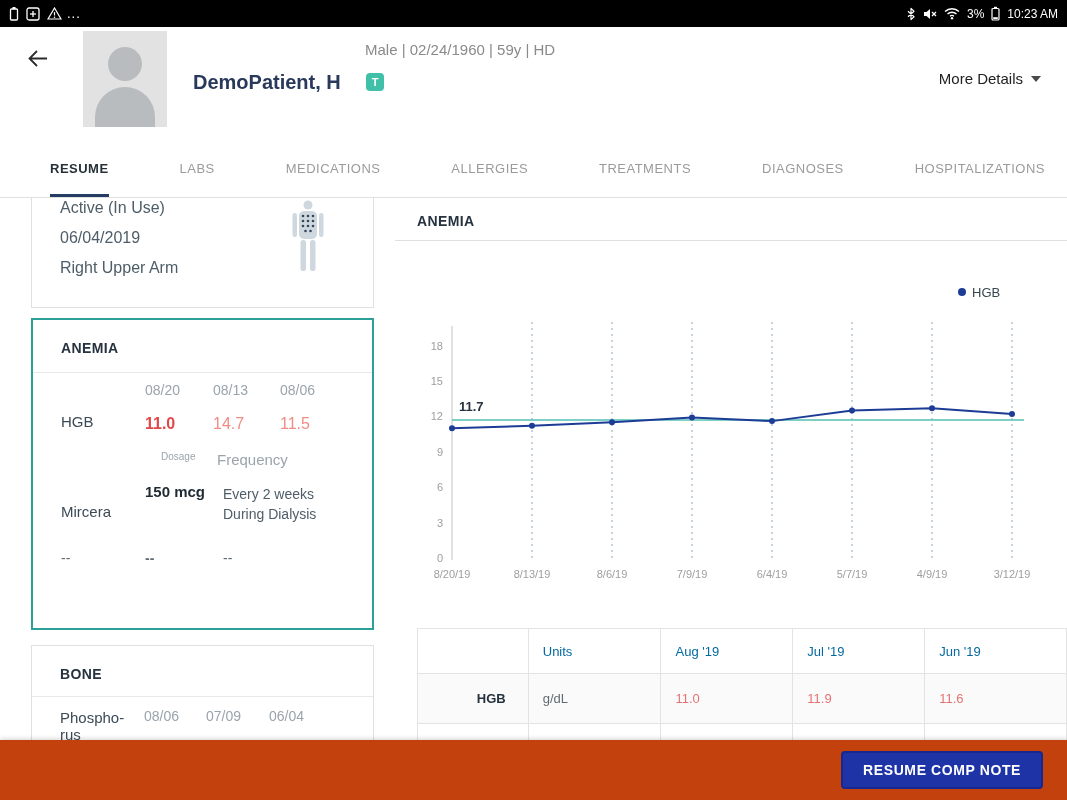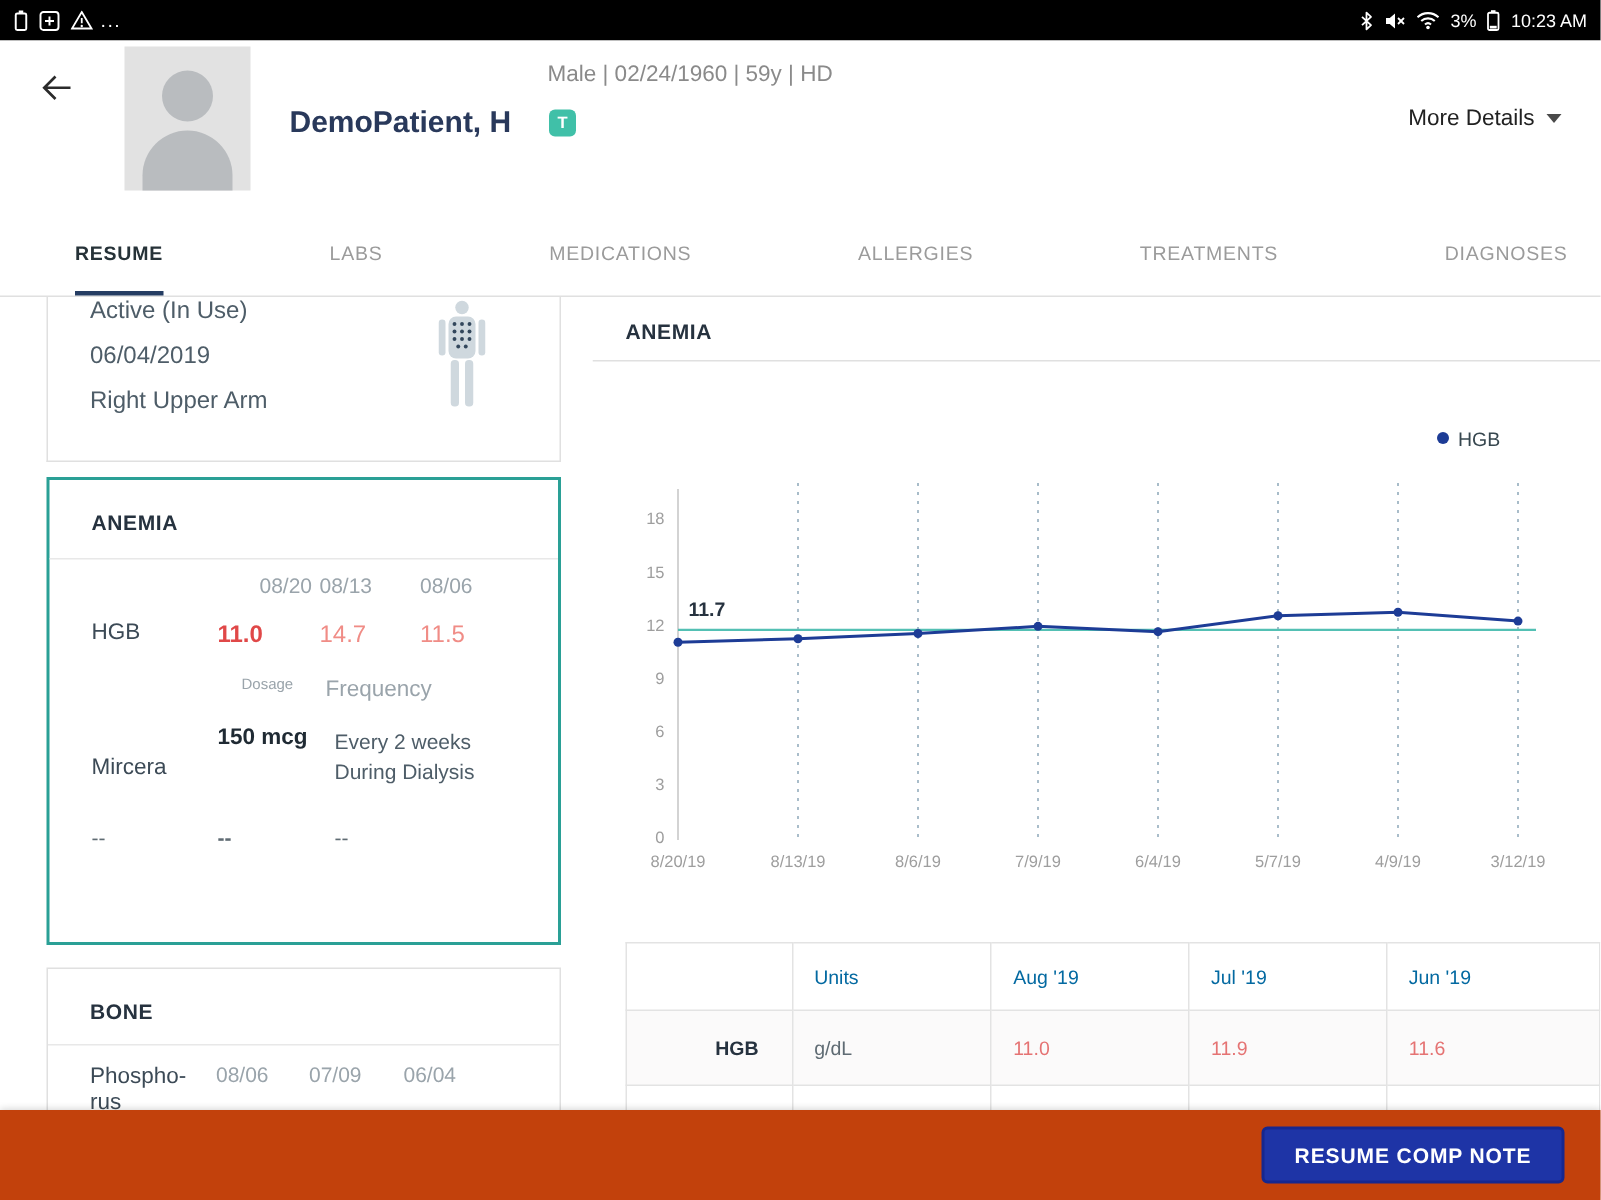--- a/index.html
+++ b/index.html
@@ -143,20 +143,23 @@
       <span>MEDICATIONS</span>
     </div>
   <div class="tab">
       <span>ALLERGIES</span>
     </div>
   <div class="tab">
       <span>TREATMENTS</span>
     </div>
   <div class="tab">
       <span>DIAGNOSES</span>
+    </div>
+  <div class="tab">
+      <span>HOSPITALIZATIONS</span>
     </div>
 </div>
 
 <div class="content">
 
   <div class="card card-access">
     <div class="access-line" style="top:1px;">Active (In Use)</div>
     <div class="access-line" style="top:31px;">06/04/2019</div>
     <div class="access-line" style="top:61px;">Right Upper Arm</div>
     <svg class="body-figure" width="46" height="88" viewBox="0 0 46 88">
@@ -178,21 +181,21 @@
           <circle cx="28" cy="26" r="1.3"></circle>
         <circle cx="20.5" cy="31" r="1.3"></circle>
           <circle cx="25.5" cy="31" r="1.3"></circle>
       </g>
     </svg>
   </div>
 
   <div class="card card-anemia anemia-card">
     <div class="card-title">ANEMIA</div>
     <div class="card-divider" style="top:52px;"></div>
-    <span class="gray" style="left:112px;top:62px;margin-left:28px;">08/20</span>
+    <span class="gray" style="left:112px;top:62px;">08/20</span>
     <span class="gray" style="left:180px;top:62px;">08/13</span>
     <span class="gray" style="left:247px;top:62px;">08/06</span>
     <span class="lbl" style="left:28px;top:93px;font-size:15px;">HGB</span>
     <span class="val-strong" style="left:112px;top:95px;font-size:16px;font-weight:bold;">11.0</span>
     <span class="val-light" style="left:180px;top:95px;font-size:16px;">14.7</span>
     <span class="val-light" style="left:247px;top:95px;font-size:16px;">11.5</span>
     <span class="gray" style="left:128px;top:131px;font-size:10px;">Dosage</span>
     <span class="gray" style="left:184px;top:131px;font-size:15px;">Frequency</span>
     <span style="left:112px;top:163px;font-size:15px;font-weight:bold;color:#1f2a33;">150 mcg</span>
     <span class="lbl" style="left:28px;top:183px;font-size:15px;">Mircera</span>

